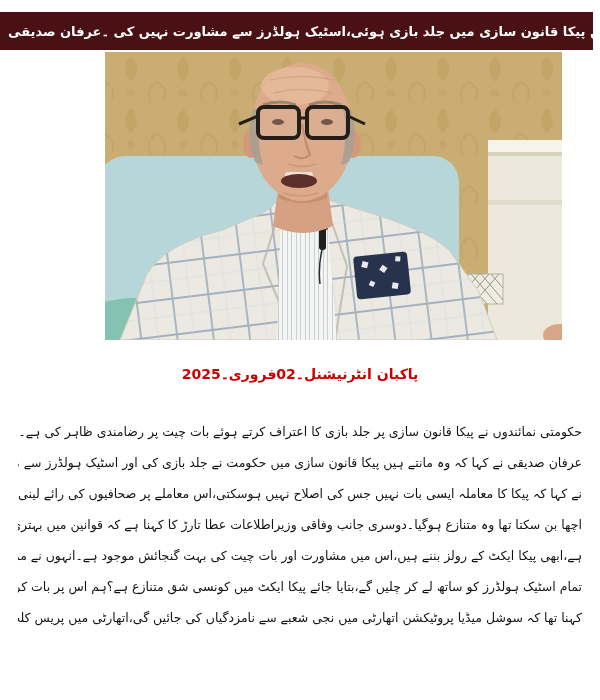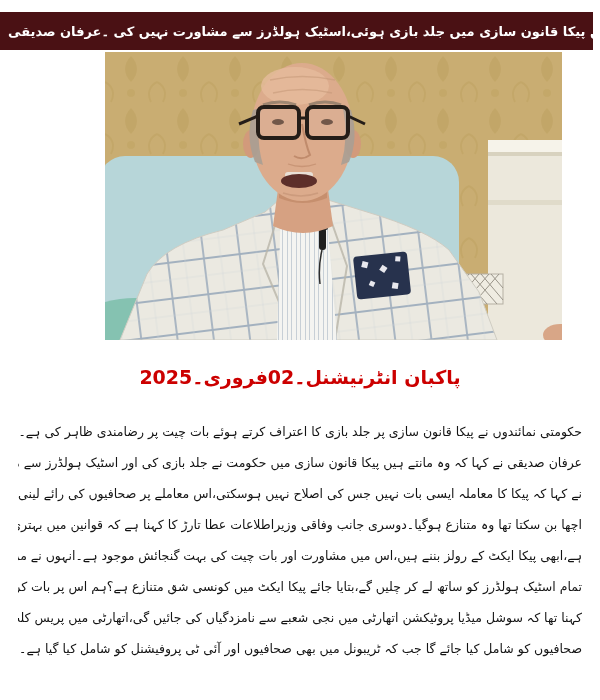--- a/index.html
+++ b/index.html
@@ -20,21 +20,21 @@
   .logo-box{
     width:96px;background:#4a1114;color:#ffffff;display:flex;align-items:center;
     justify-content:center;direction:rtl;font-size:20px;font-weight:bold;flex:0 0 96px;
   }
   
   .photo-wrap{position:absolute;top:52px;left:105px;width:457px;height:288px;}
   .photo-wrap svg{display:block;}
   
   .dateline{
     position:absolute;top:366px;left:0;width:600px;text-align:center;direction:rtl;
-    font-size:19px;font-weight:bold;color:#cc0000;
+    font-size:14px;font-weight:bold;color:#cc0000;
   }
   
   .article{
     position:absolute;top:416px;left:18px;width:564px;direction:rtl;color:#141414;
   }
   .article .line{
     height:31px;line-height:31px;font-size:12.5px;
     text-align:justify;text-align-last:justify;overflow:hidden;white-space:nowrap;
   }
   .article .line.last{text-align-last:right;}
@@ -150,14 +150,13 @@
 <div class="dateline">پاکبان انٹرنیشنل۔02فروری۔2025</div>
 
 <div class="article">
   <div class="line">حکومتی نمائندوں نے پیکا قانون سازی پر جلد بازی کا اعتراف کرتے ہوئے بات چیت پر رضامندی ظاہر کی ہے۔ایک بیان میں سینیٹر</div>
   <div class="line">عرفان صدیقی نے کہا کہ وہ مانتے ہیں پیکا قانون سازی میں حکومت نے جلد بازی کی اور اسٹیک ہولڈرز سے مشاورت نہیں کی۔انہوں</div>
   <div class="line">نے کہا کہ پیکا کا معاملہ ایسی بات نہیں جس کی اصلاح نہیں ہوسکتی،اس معاملے پر صحافیوں کی رائے لینی چاہیے تھی جو قانون مشاورت سے</div>
   <div class="line">اچھا بن سکتا تھا وہ متنازع ہوگیا۔دوسری جانب وفاقی وزیراطلاعات عطا تارڑ کا کہنا ہے کہ قوانین میں بہتری کی ہمیشہ گنجائش موجود رہتی</div>
   <div class="line">ہے،ابھی پیکا ایکٹ کے رولز بننے ہیں،اس میں مشاورت اور بات چیت کی بہت گنجائش موجود ہے۔انہوں نے مزید کہا کہ مشاورت میں</div>
   <div class="line">تمام اسٹیک ہولڈرز کو ساتھ لے کر چلیں گے،بتایا جائے پیکا ایکٹ میں کونسی شق متنازع ہے؟ہم اس پر بات کرنے کو تیار ہیں۔عطا تارڑ کا</div>
   <div class="line">کہنا تھا کہ سوشل میڈیا پروٹیکشن اتھارٹی میں نجی شعبے سے نامزدگیاں کی جائیں گی،اتھارٹی میں پریس کلب یا صحافتی تنظیموں سے منسلک</div>
-  <div class="line last">صحافیوں کو شامل کیا جائے گا جب کہ ٹریبونل میں بھی صحافیوں اور آئی ٹی پروفیشنل کو شامل کیا گیا ہے۔</div>
 </div>
 
 </body></html>

